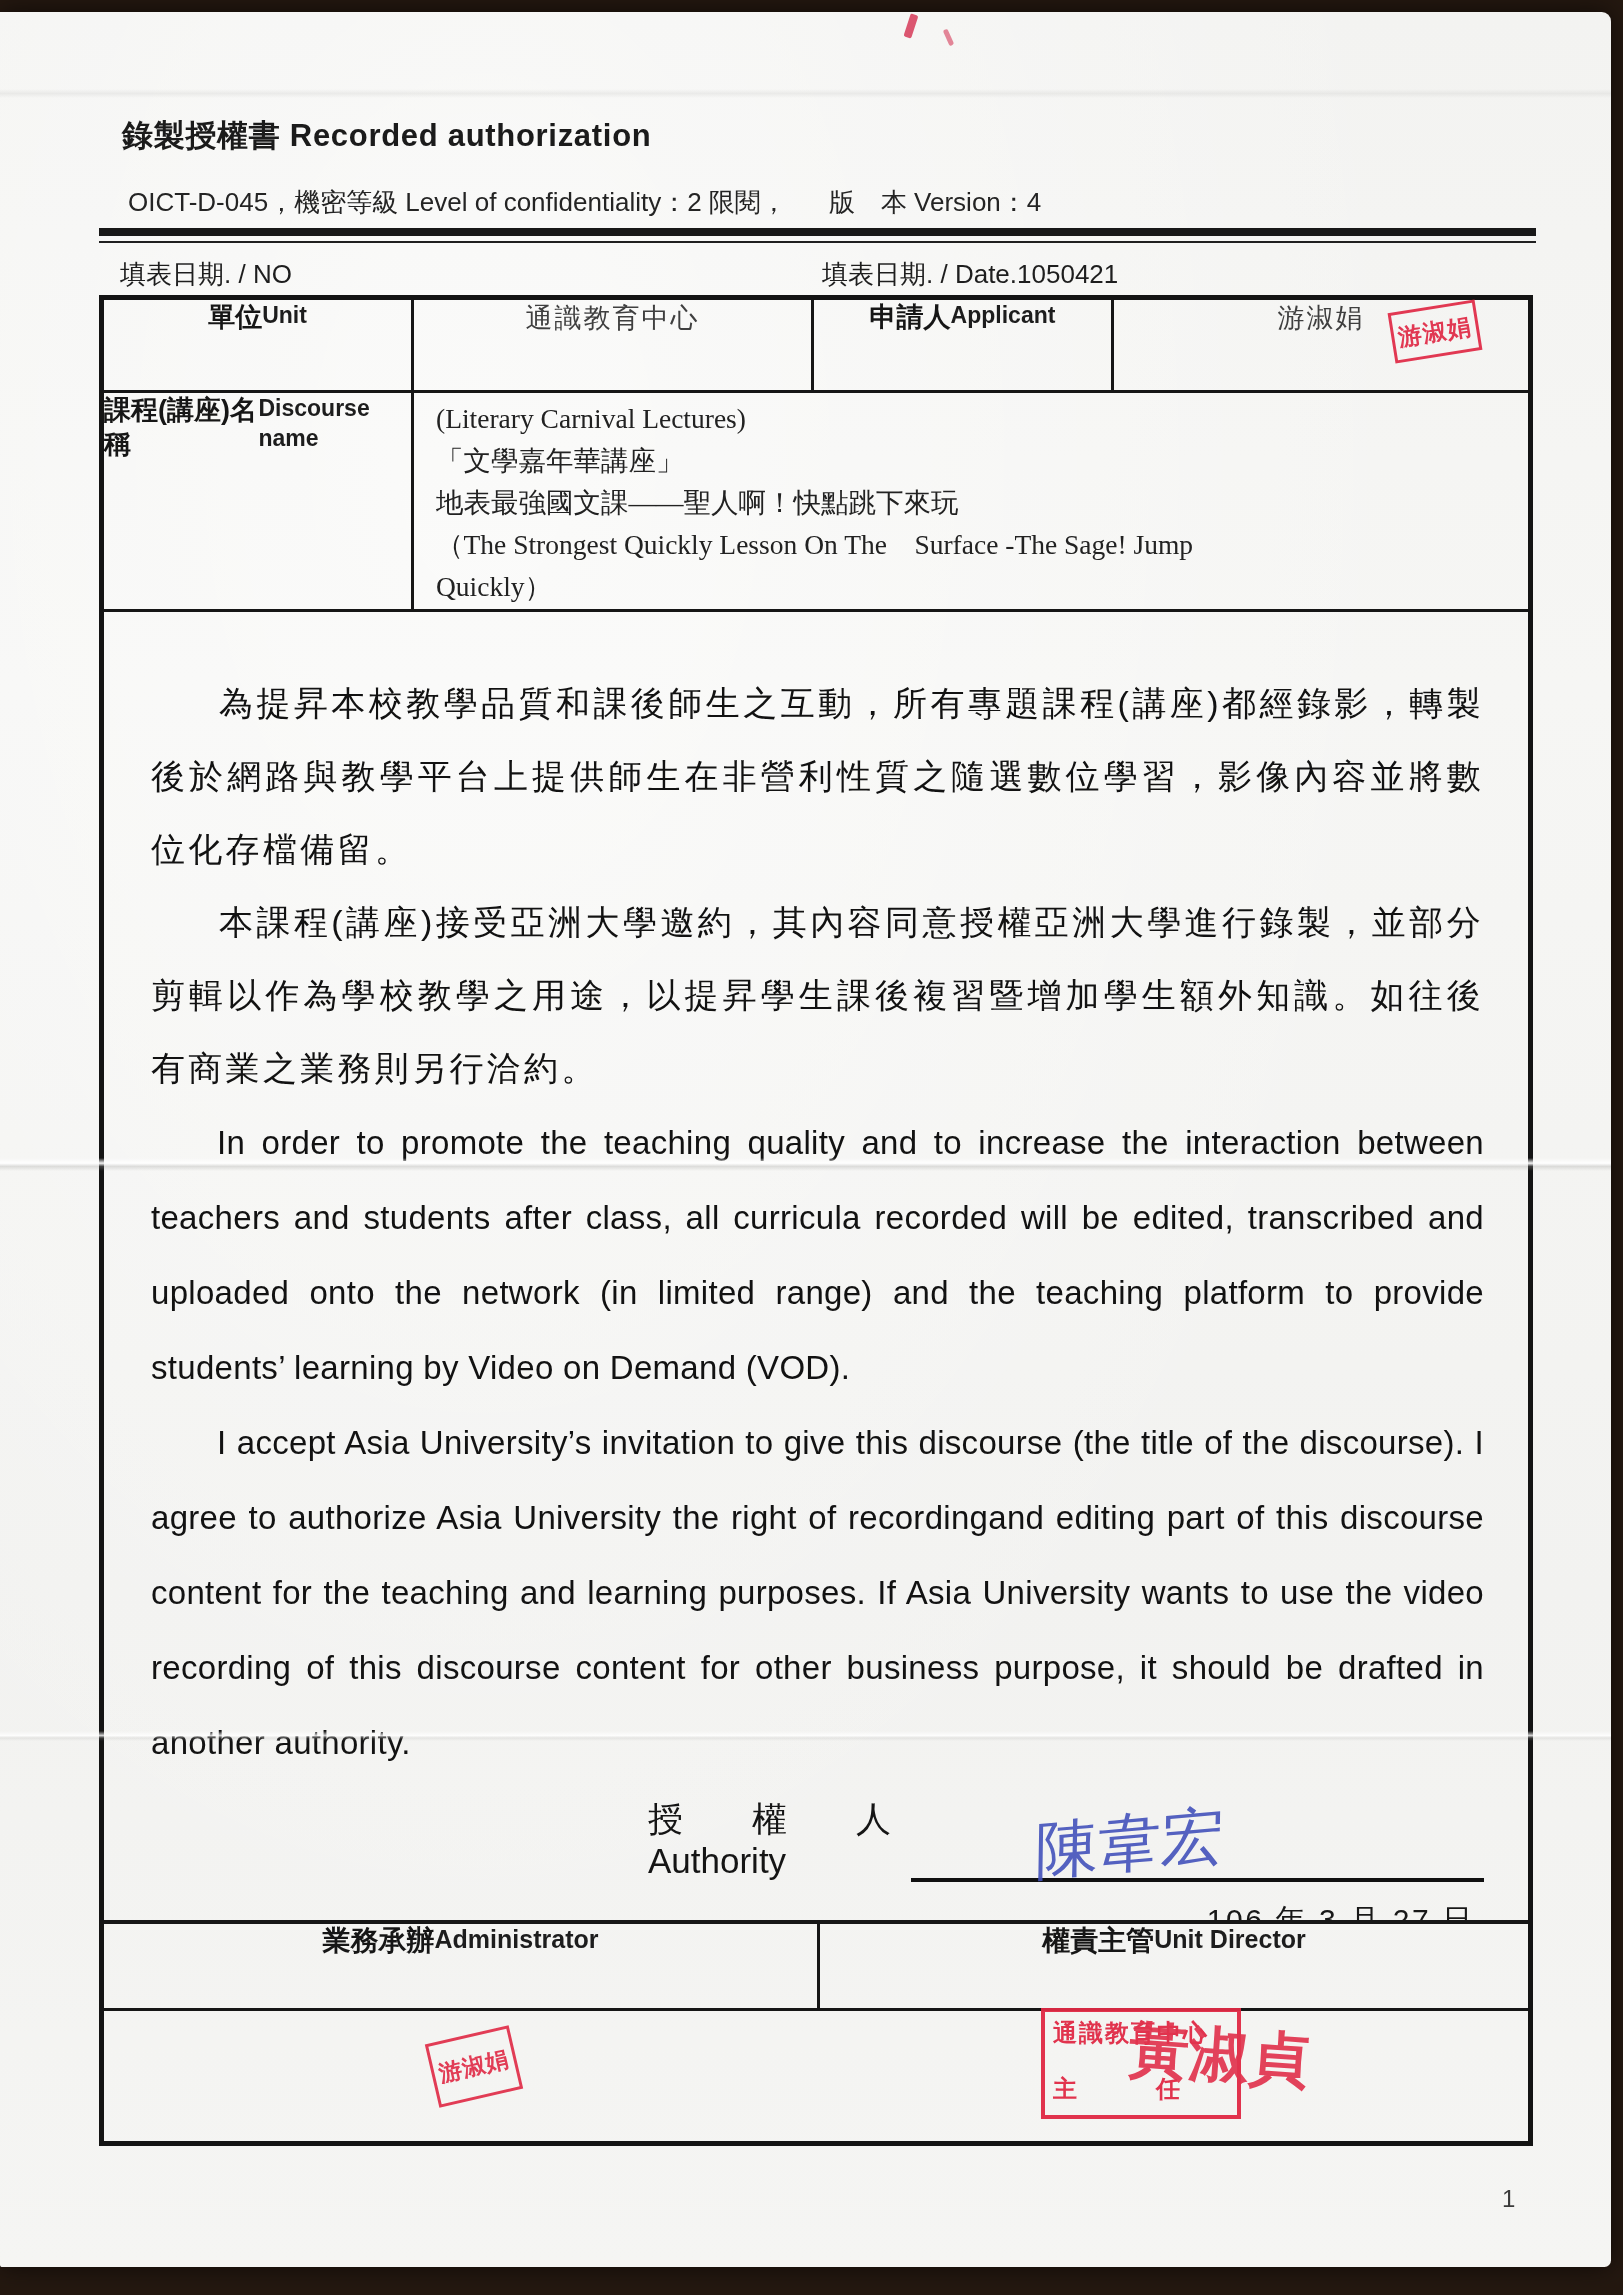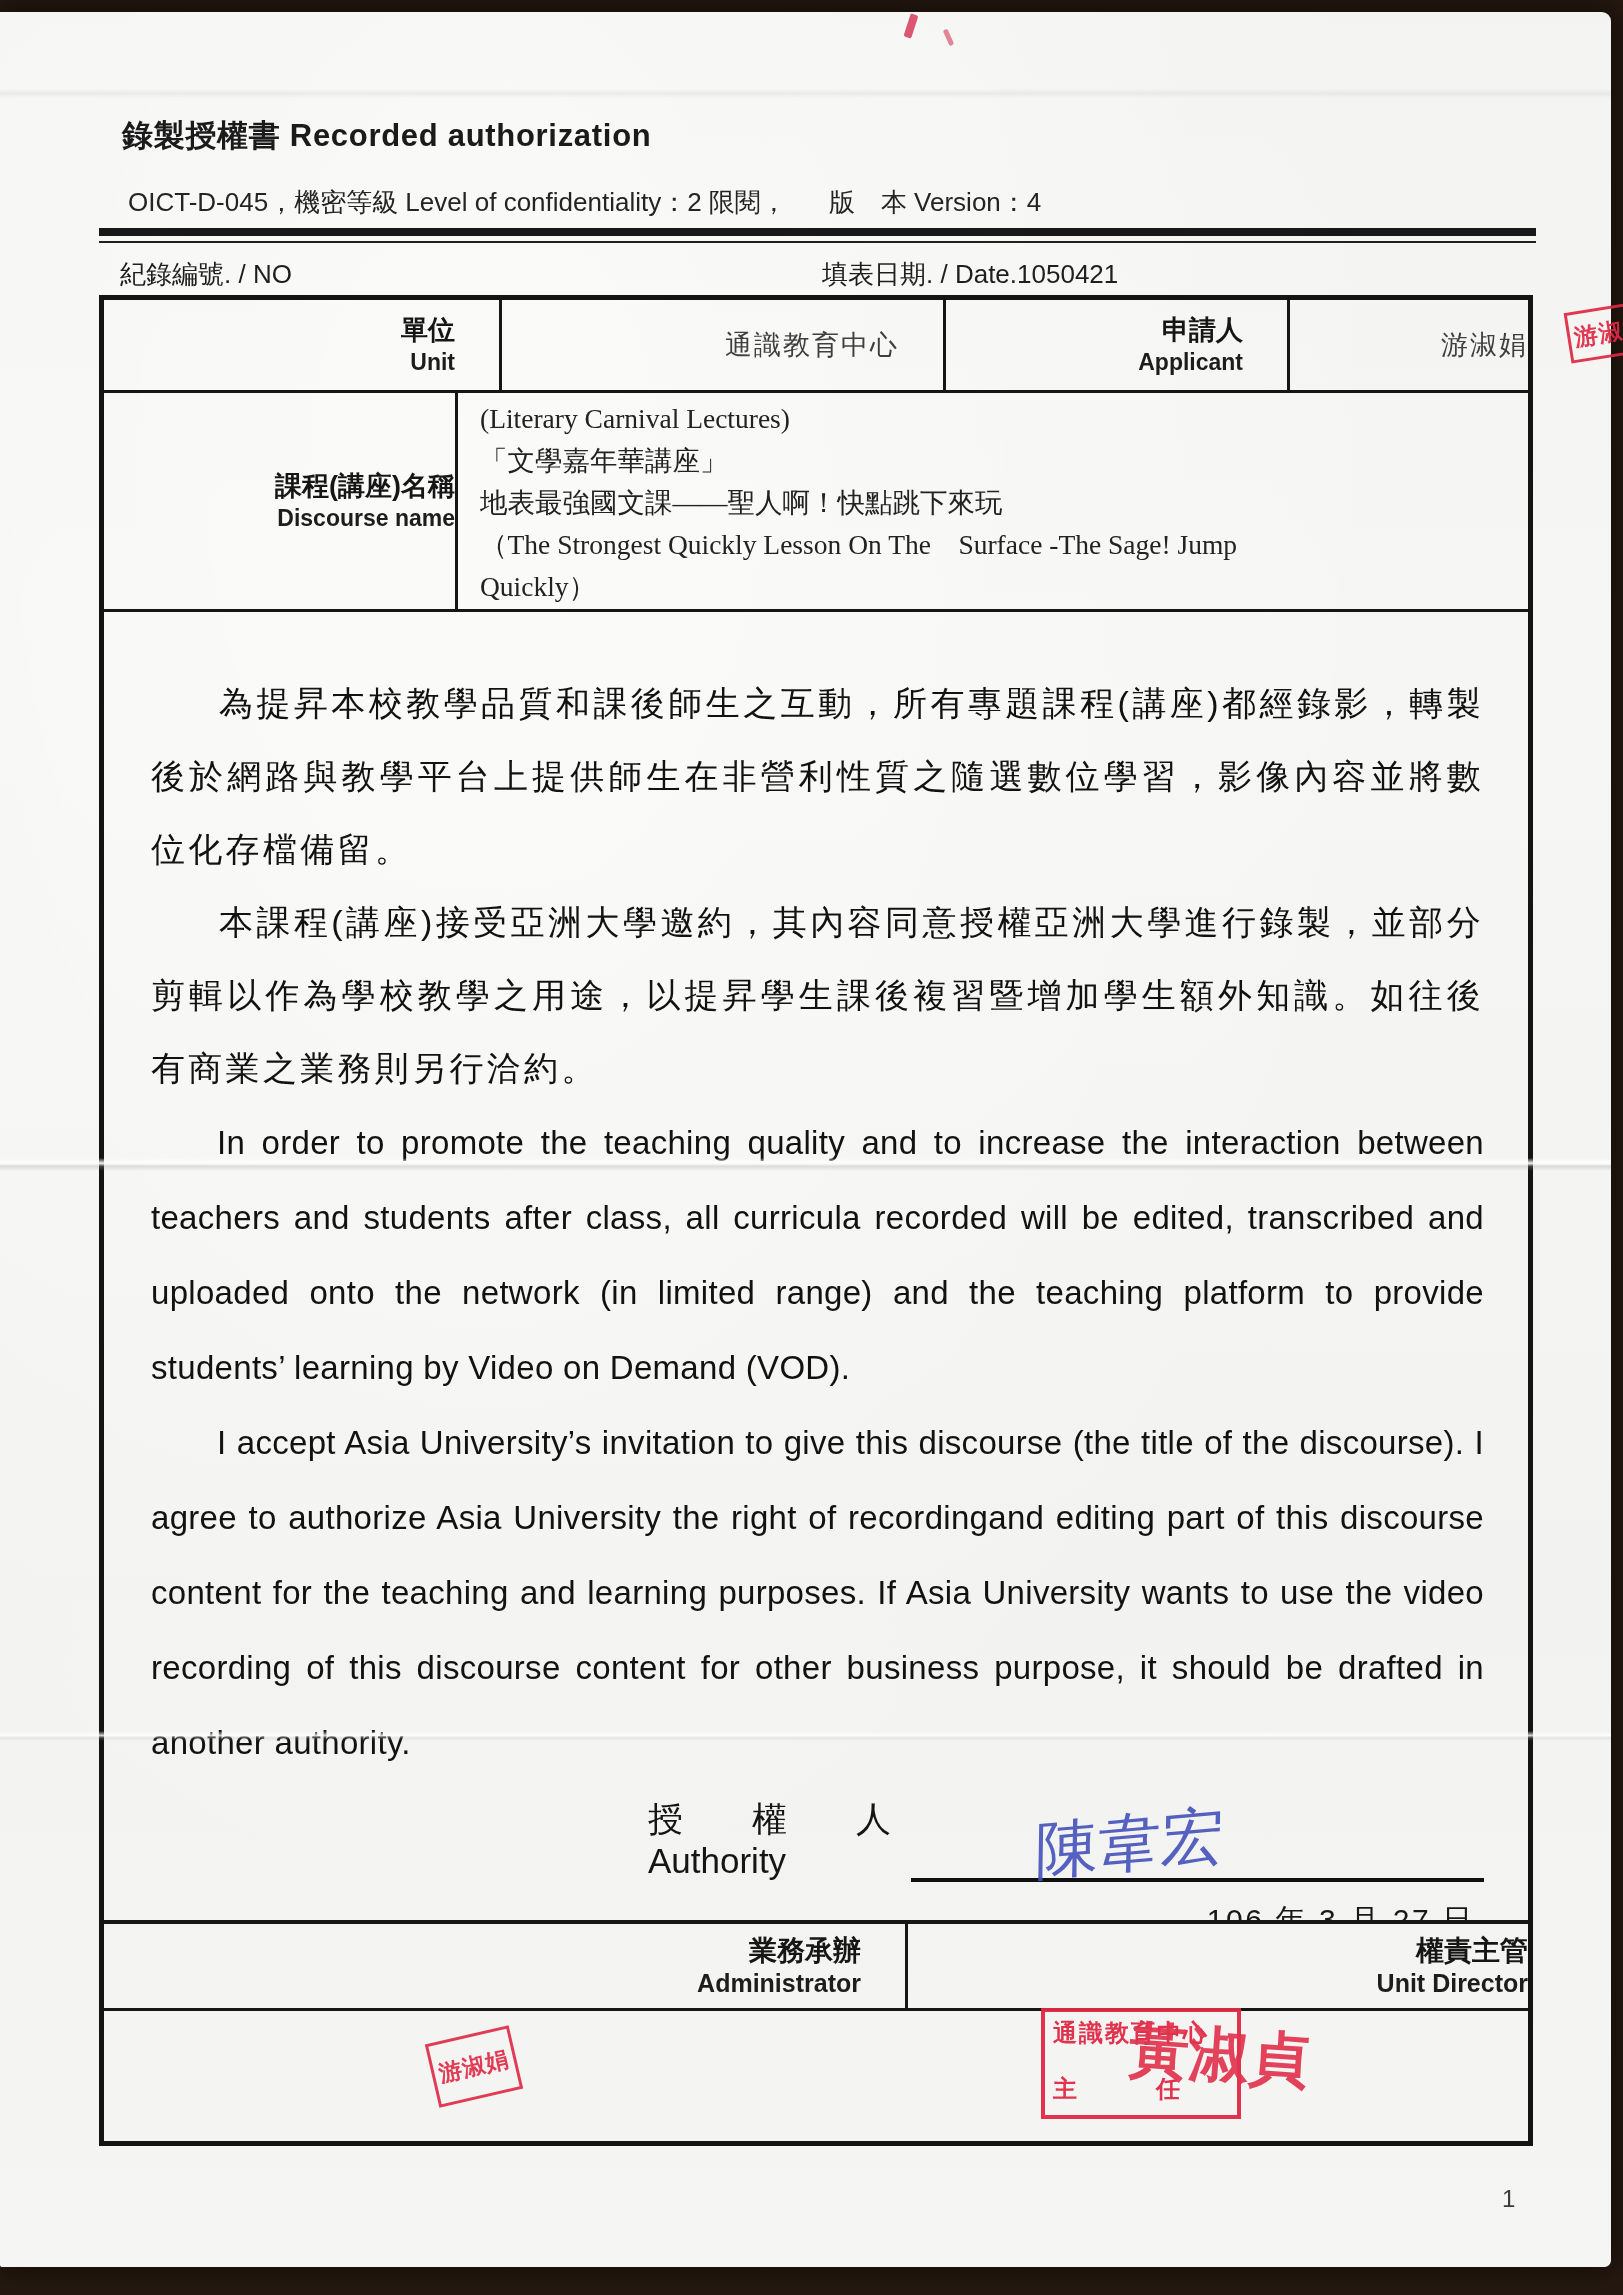--- a/index.html
+++ b/index.html
@@ -36,21 +36,21 @@
   .rule .thick{height:8.5px;background:#181818;}
   .rule .thin{height:2.6px;background:#202020;margin-top:4.6px;}
   .meta-no{position:absolute;left:120px;top:245px;font-size:26px;color:#1e1e1e;z-index:2;}
   .meta-date{position:absolute;left:822px;top:245px;font-size:26px;color:#1e1e1e;z-index:2;}
 
   
   .form{
     position:absolute;left:99px;top:283px;width:1434px;height:1851px;
     border:5.9px solid #141414;box-sizing:border-box;z-index:2;
   }
-  .cell{box-sizing:border-box;display:flex;flex-direction:column;align-items:flex-end;justify-content:center;margin-left:44px;}
+  .cell{box-sizing:border-box;display:flex;align-items:flex-start;justify-content:center;}
   .lab-zh{font-size:27px;font-weight:bold;color:#161616;line-height:34px;}
   .lab-en{font-size:23px;font-weight:600;color:#1d1d1d;line-height:30px;}
   .val{font-size:27px;color:#3f3f3f;letter-spacing:2px;}
 
   .r1{display:flex;height:90px;border-bottom:3.3px solid #161616;}
   .r1 .c1{width:307px;}
   .r1 .c2{width:400px;border-left:3.3px solid #161616;}
   .r1 .c3{width:300px;border-left:3.3px solid #161616;}
   .r1 .c4{flex:1;border-left:3.3px solid #161616;position:relative;}
 
@@ -130,21 +130,21 @@
 
   <div class="subtitle">
     <span>OICT-D-045，機密等級 Level of confidentiality：2 限閱，</span><span class="ver">版　本 Version：4</span>
   </div>
 
   <div class="rule">
     <div class="thick"></div>
     <div class="thin"></div>
   </div>
 
-  <div class="meta-no">紀錄編號. / NO</div>
+  <div class="meta-no">填表日期. / NO</div>
   <div class="meta-date">填表日期. / Date.1050421</div>
 
   <div class="form">
 
     <div class="r1">
       <div class="cell c1">
         <div class="lab-zh">單位</div>
         <div class="lab-en">Unit</div>
       </div>
       <div class="cell c2">

